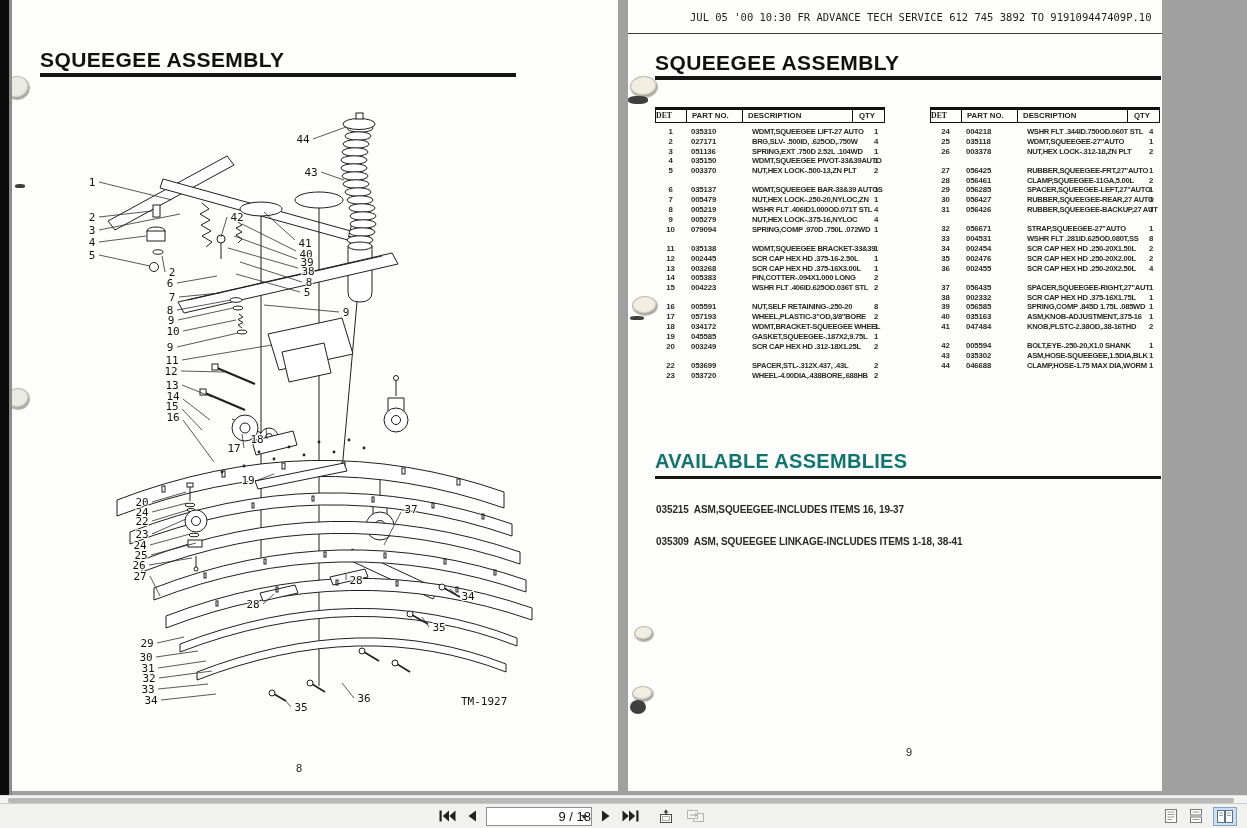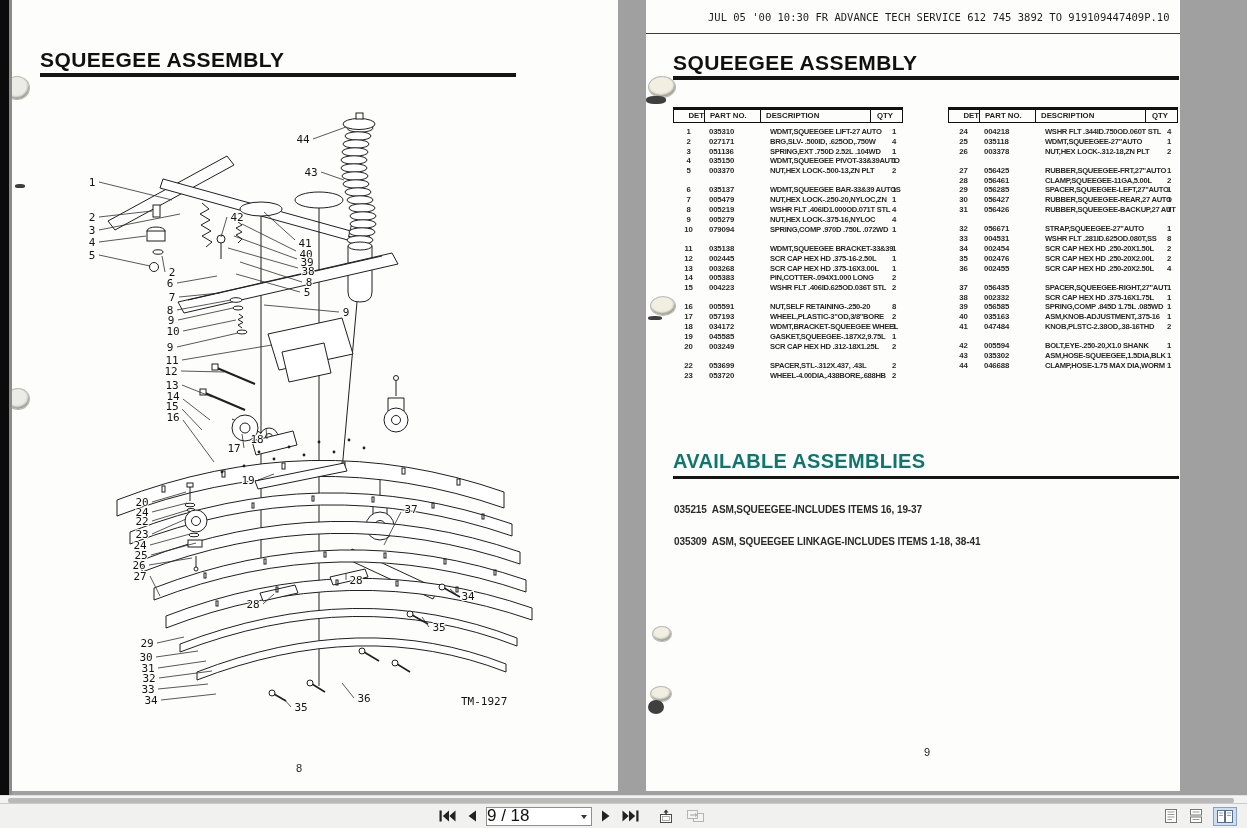--- a/index.html
+++ b/index.html
@@ -4,21 +4,21 @@
 <style>
   html,body{margin:0;padding:0;background:#ffffff;}
   .stage{position:relative;width:1247px;height:828px;overflow:hidden;background:#fff;
          font-family:"Liberation Sans",sans-serif;}
   
   .doc{position:absolute;left:0;top:0;width:1247px;height:795px;background:#a0a0a0;}
   .spine{position:absolute;left:0;top:0;width:9px;height:795px;background:#0b0b0b;}
   .spine2{position:absolute;left:9px;top:0;width:3px;height:795px;background:#8b8b8b;}
   .page{position:absolute;top:0;height:791px;background:#fdfdfb;}
   .page-l{left:12px;width:606px;}
-  .page-r{left:646px;width:534px;}
+  .page-r{left:628px;width:534px;}
   
   .fax{display:flex;align-items:center;height:30px;padding-left:62px;
        font-family:"DejaVu Sans Mono",monospace;font-size:10.5px;color:#1d1d1d;
        border-bottom:1px solid #3a3a3a;white-space:pre;}
   .page-r .fax{height:33px;}
   .fax .pg{margin-left:auto;margin-right:88px;}
   .page-r .fax .pg{margin-right:97px;}
   
   .sectitle{position:absolute;font-size:21px;font-weight:bold;letter-spacing:.4px;color:#101010;white-space:nowrap;}
   .rule{position:absolute;height:4px;background:#151515;}
@@ -28,21 +28,21 @@
            text-anchor:middle;dominant-baseline:central;paint-order:stroke;stroke:#fdfdfb;stroke-width:2px;}
   .leader{stroke:#2e2e2e;stroke-width:.8px;}
   .tmref{font-family:"DejaVu Sans Mono",monospace;font-size:11px;fill:#141414;}
   .pagenum{position:absolute;font-size:11px;color:#222;}
   
   .ptable{position:absolute;width:230px;color:#222;}
   .phead{display:flex;border:1px solid #111;border-top:3px solid #111;background:#fdfdfb;
          font-size:7.8px;font-weight:bold;height:12px;line-height:11px;}
   .phead span{border-right:1px solid #111;box-sizing:border-box;}
   .phead span:last-child{border-right:none;}
-  .h-det{width:31px;text-align:right;}
+  .h-det{width:31px;text-align:left;font-family:Liberation Serif, serif;}
   .h-part{width:56px;padding-left:5px;}
   .h-desc{width:110px;padding-left:5px;}
   .h-qty{width:28px;text-align:center;}
   .pbody{padding-top:4px;font-weight:bold;color:#2a2a2a;}
   .pgroup+.pgroup{margin-top:9.5px;}
   .prow{display:flex;height:9.8px;line-height:9.8px;font-size:7.8px;letter-spacing:-.15px;white-space:nowrap;}
   .c-det{width:31px;text-align:center;flex:none;}
   .c-part{width:56px;padding-left:5px;flex:none;}
   .c-desc{width:110px;padding-left:5px;flex:none;font-size:7.6px;letter-spacing:-.3px;overflow:visible;}
   .c-qty{width:28px;text-align:center;flex:none;}
@@ -55,21 +55,21 @@
   .cream{background:#f2efe2;}
   .mark{position:absolute;background:#3f3f3f;border-radius:40%;}
   
   .hscroll{position:absolute;left:0;top:795px;width:1247px;height:8px;background:#f3f3f2;border-top:1px solid #e0e0e0;}
   .hthumb{position:absolute;left:8px;top:2px;width:1226px;height:5px;background:#b9b9b9;border-radius:2px;}
   
   .toolbar{position:absolute;left:0;top:803px;width:1247px;height:25px;background:#f1f1ef;border-top:1px solid #cacaca;box-sizing:border-box;}
   .nav-group{position:absolute;left:437px;top:0;height:24px;display:flex;align-items:center;gap:7px;}
   .tbtn{background:none;border:none;padding:1px 2px;display:flex;align-items:center;cursor:default;}
   .pagebox{position:relative;width:104px;height:17px;background:#fff;border:1px solid #8e8e8e;
-           display:flex;align-items:center;justify-content:flex-start;font-size:17px;color:#111;}
+           display:flex;align-items:center;justify-content:flex-end;font-size:13px;color:#111;}
   .pagebox .caret{position:absolute;right:4px;top:7px;width:0;height:0;border-left:3.5px solid transparent;
                   border-right:3.5px solid transparent;border-top:4px solid #333;}
   .viewgap{margin-left:8px;}
   .layout-group{position:absolute;right:10px;top:0;height:24px;display:flex;align-items:center;gap:9px;}
   .sel{background:#cfdff2;border:1px solid #86a2c6;padding:2px 3px;display:inline-flex;}
 </style>
 </head>
 <body>
 
 <div class="stage">

